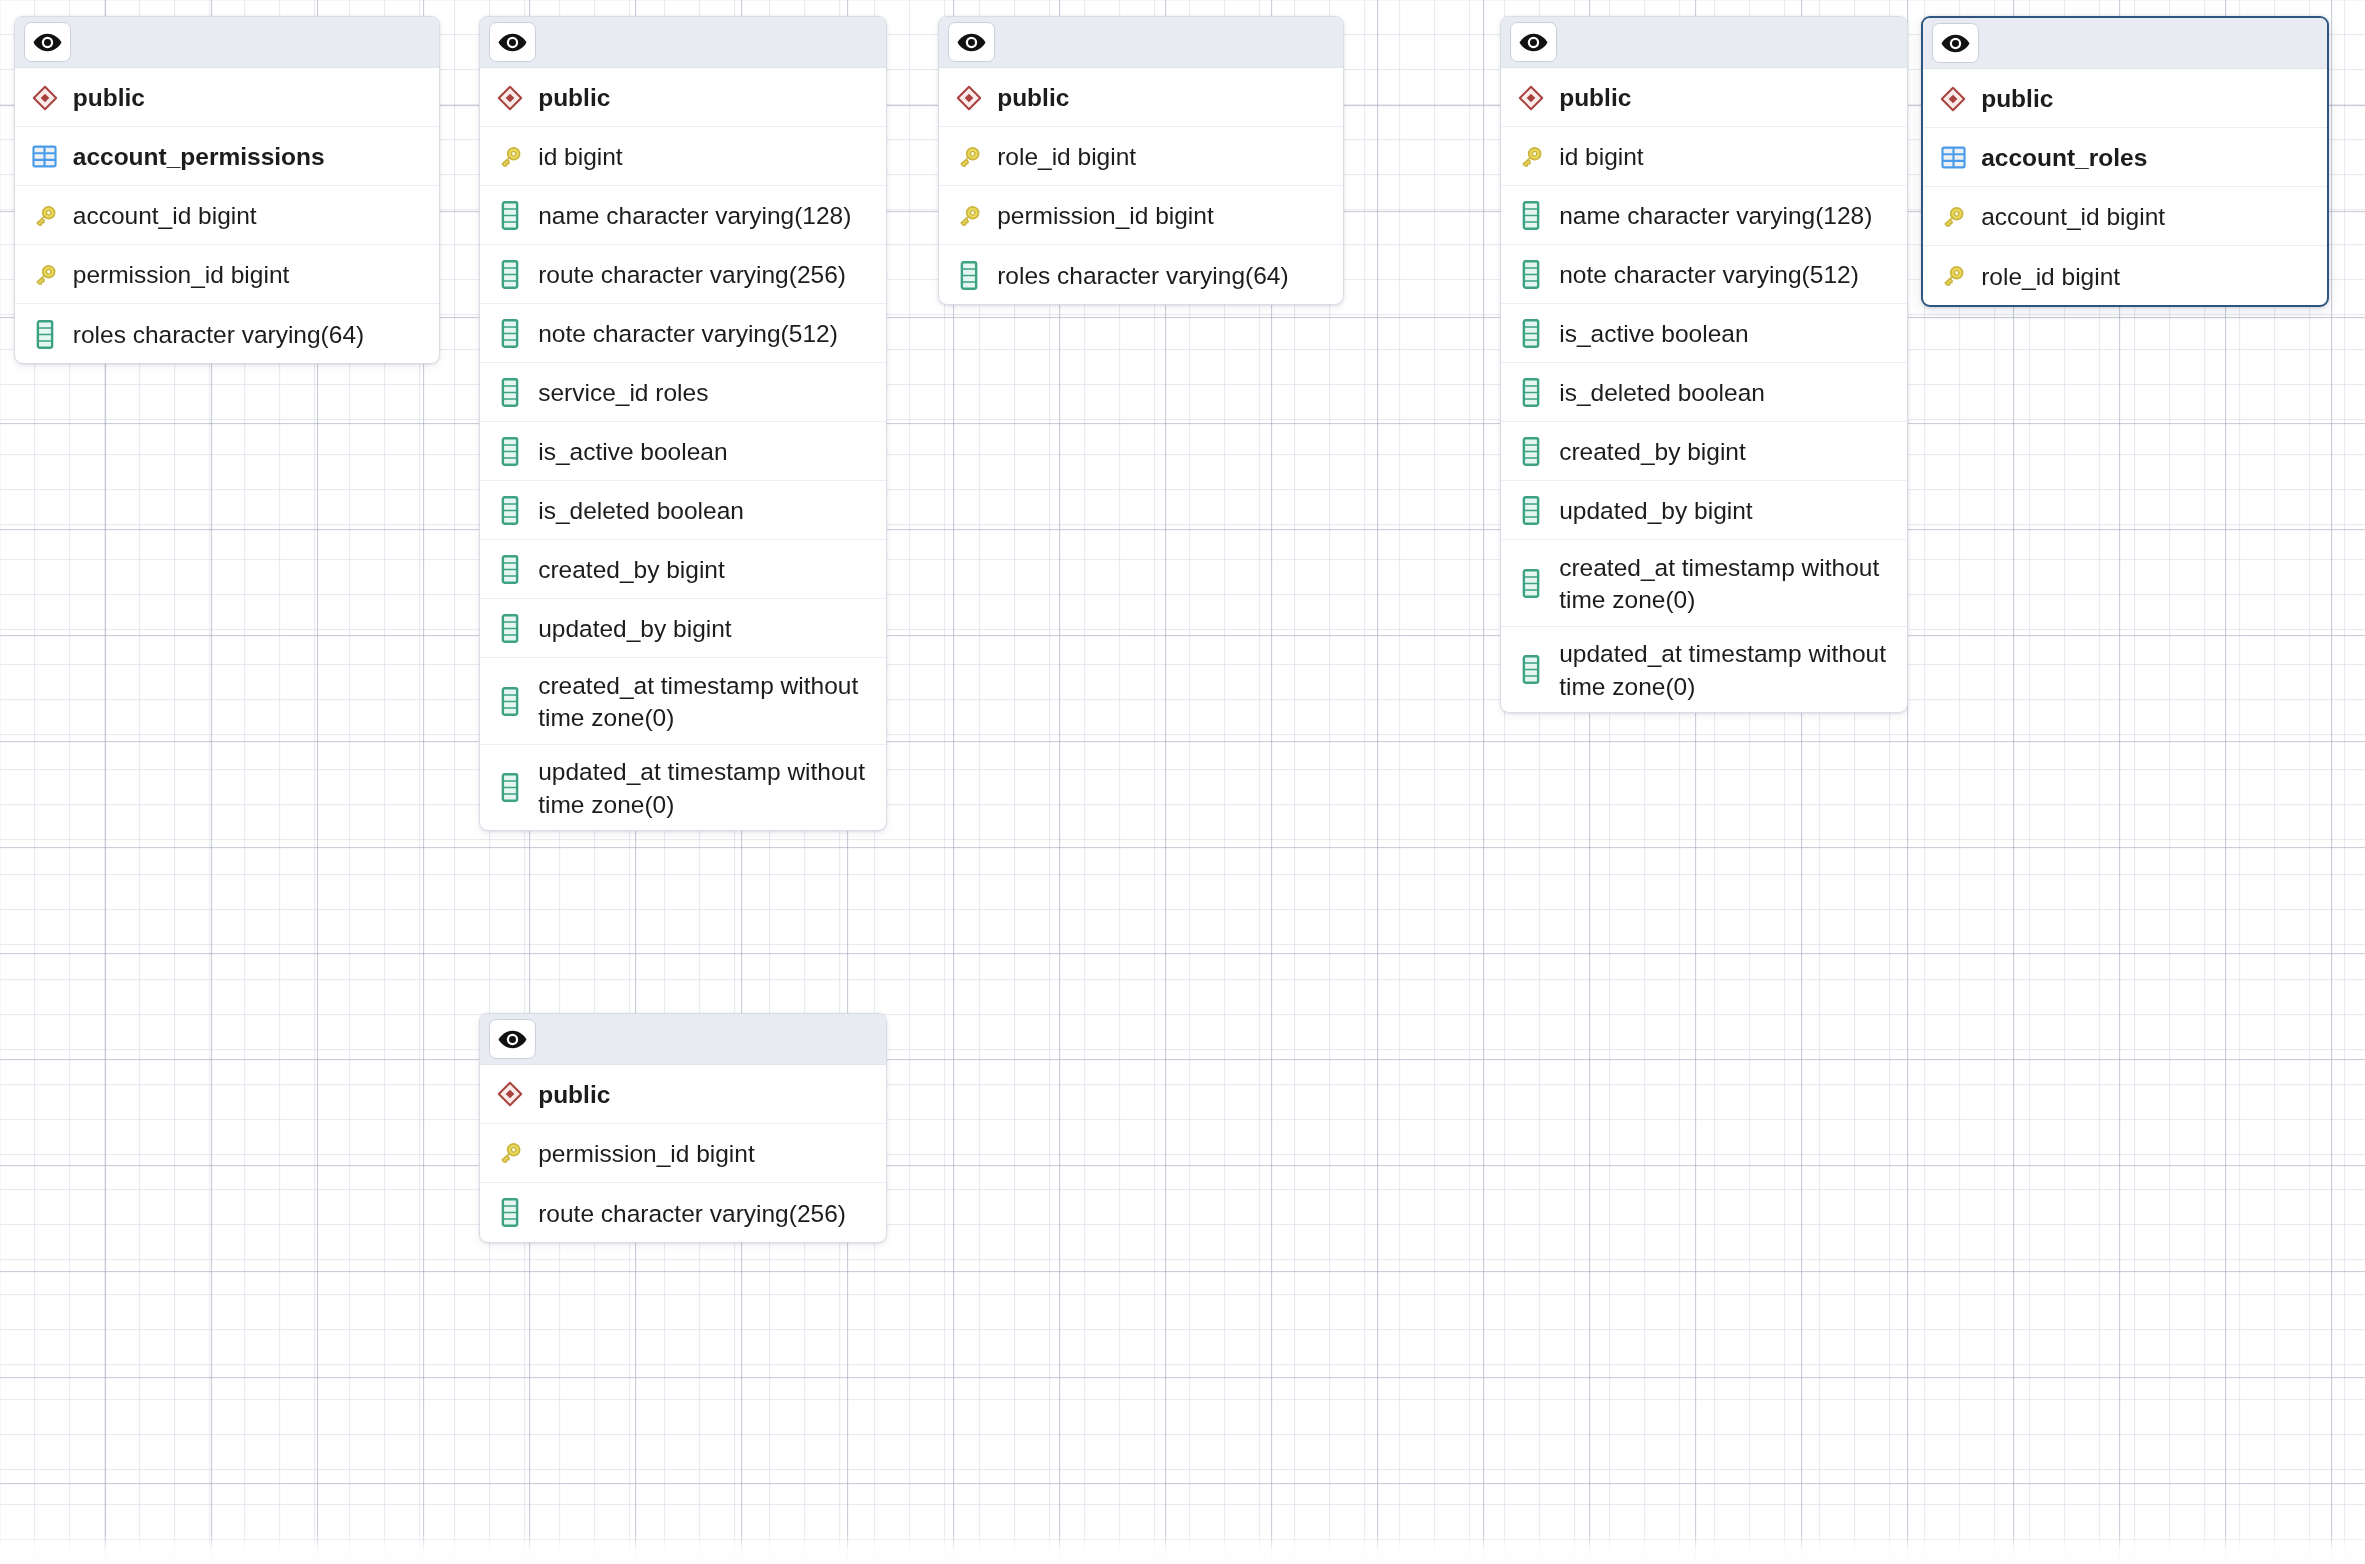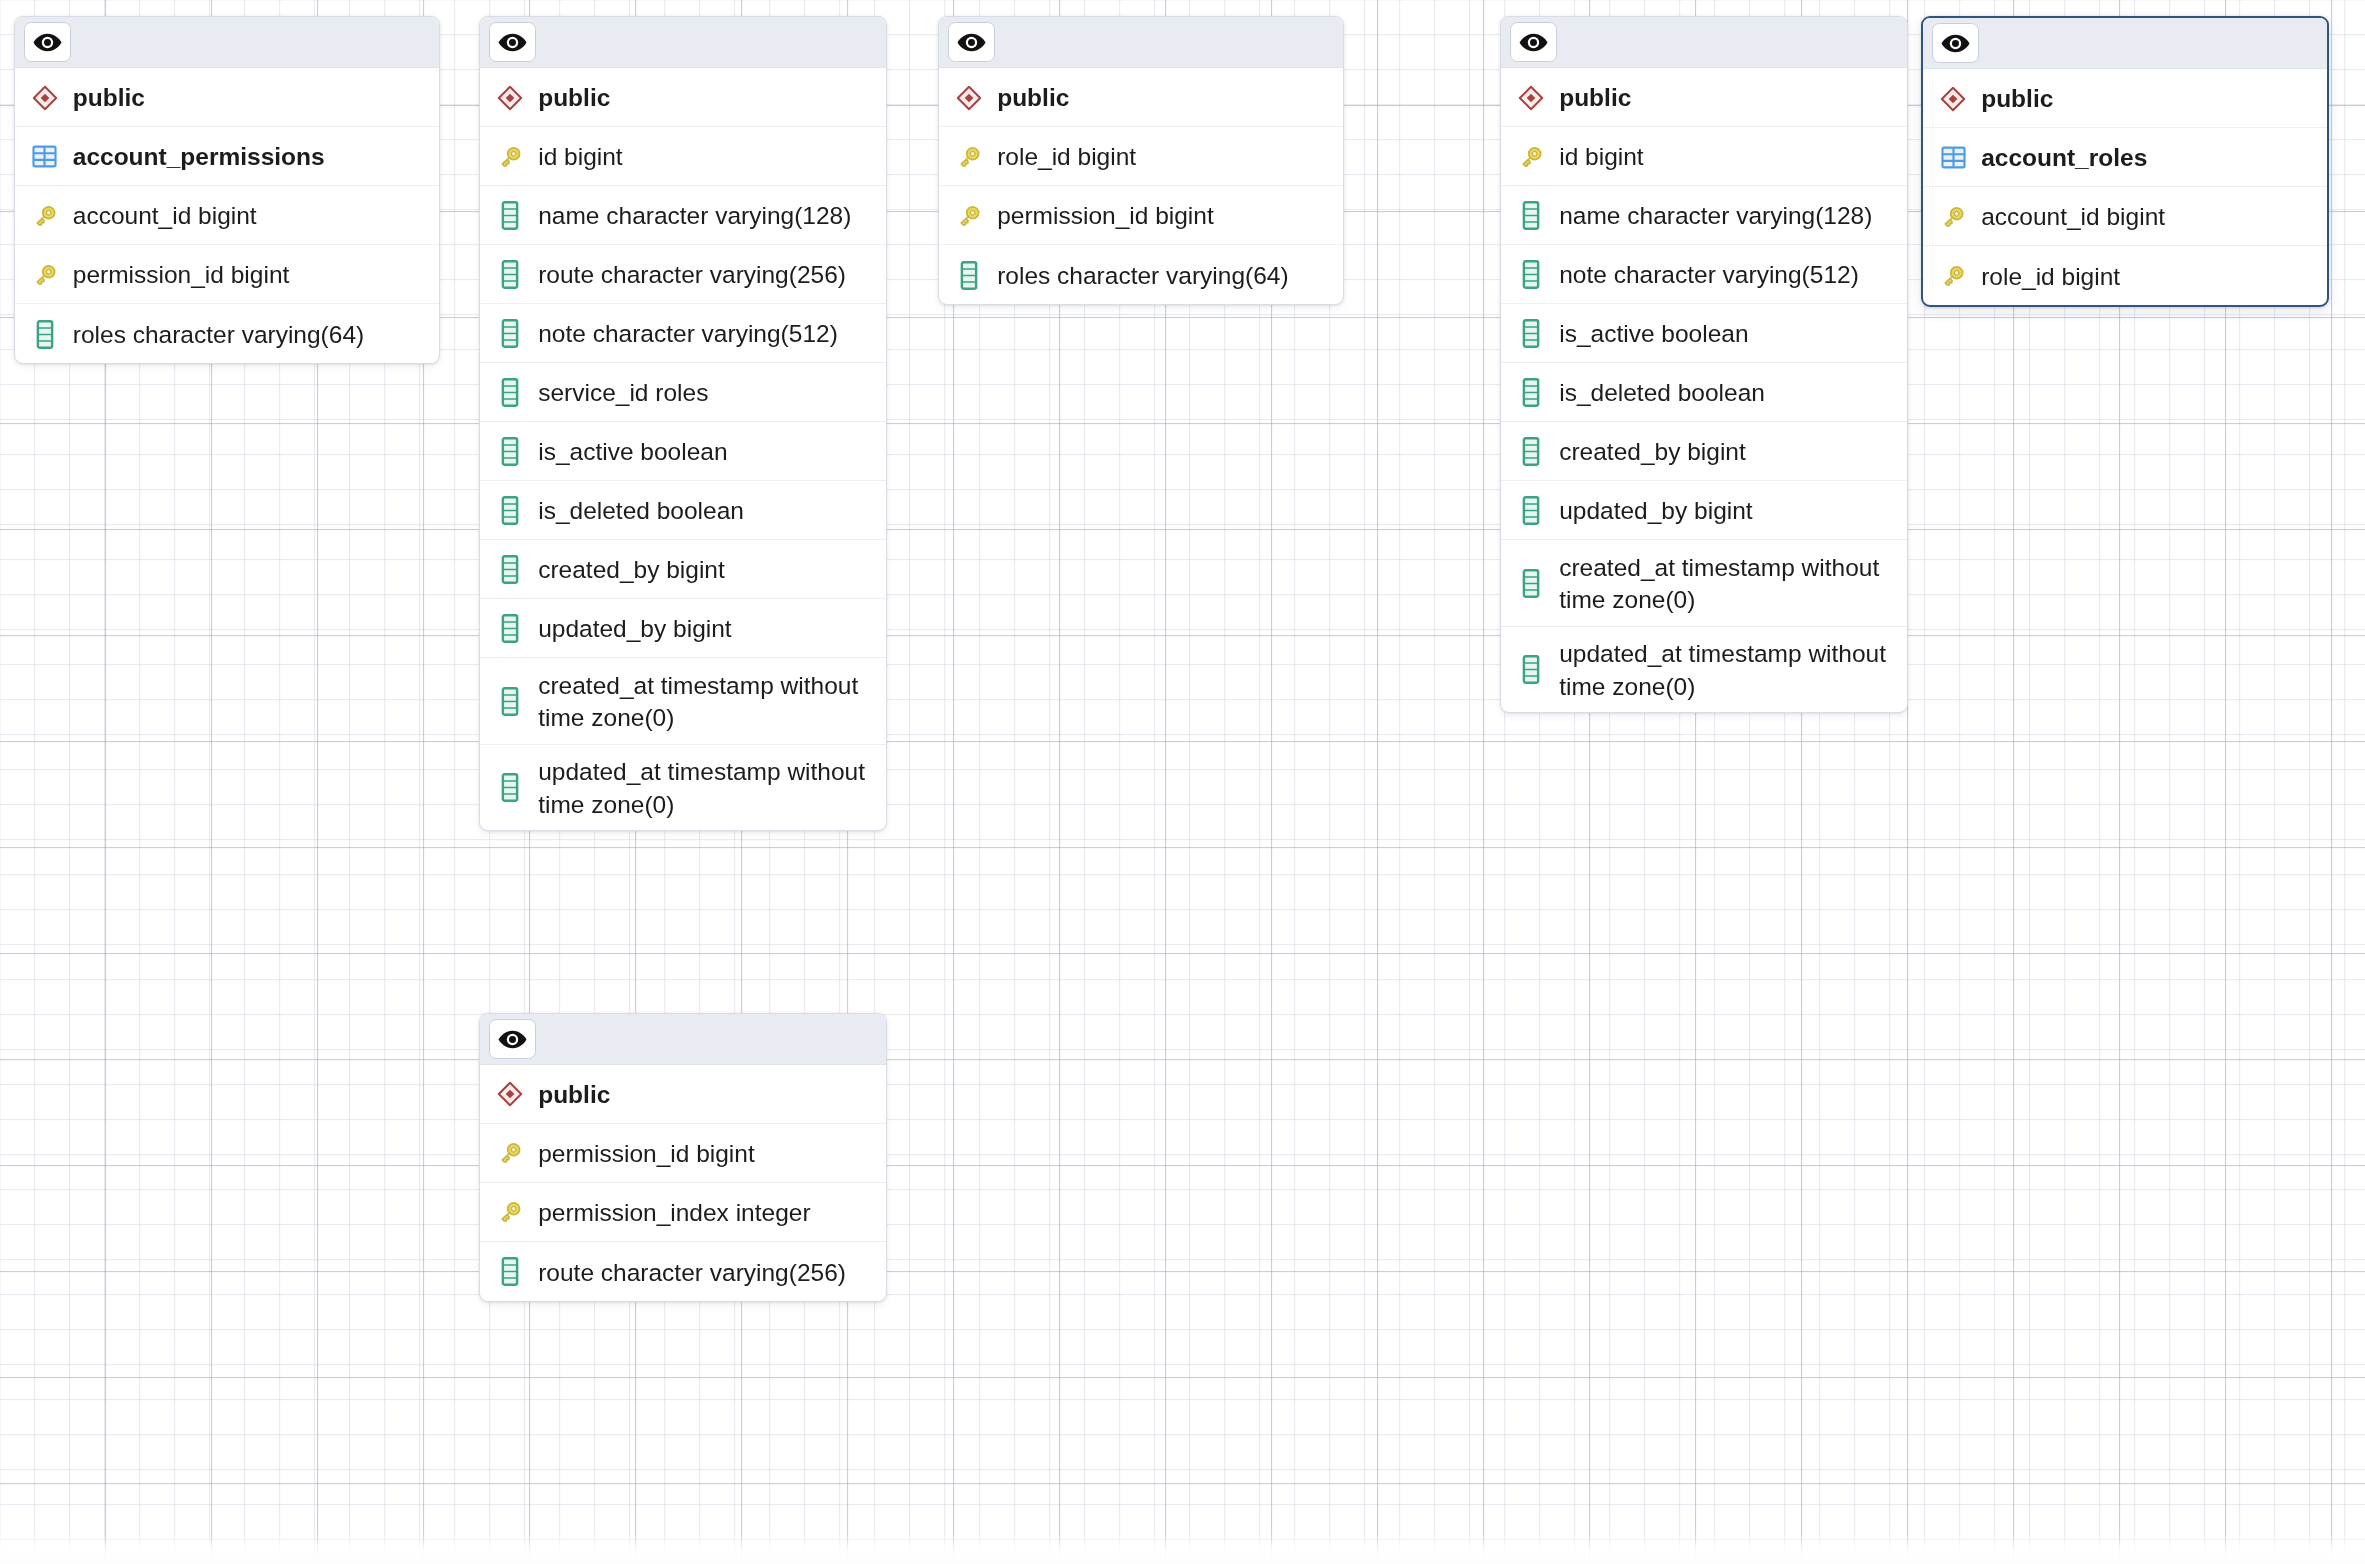--- a/index.html
+++ b/index.html
@@ -527,32 +527,20 @@
                 <circle cx="16.2" cy="12" r="5.1" fill="#ecd85c" stroke="#c9b53f" stroke-width="1.5"></circle>
                 <circle cx="16.2" cy="12" r="1.9" fill="#fdfbe8" stroke="#c9b53f" stroke-width="1.1"></circle>
                 <path d="M11.2 12H3.1v2.3l1.5 1.3 1.4-1.3 1.4 1.3 1.4-1.3V12z" fill="#ecd85c" stroke="#c9b53f" stroke-width="1.4" stroke-linejoin="round"></path>
               </g>
             </svg>
           </span>
           <span class="row-label">permission_id bigint</span>
         </div>
         <div class="row column">
           <span class="row-icon">
-            <svg width="28" height="28" viewBox="0 0 24 24" aria-hidden="true">
-              <g transform="rotate(-42 12 12)">
-                <circle cx="16.2" cy="12" r="5.1" fill="#ecd85c" stroke="#c9b53f" stroke-width="1.5"></circle>
-                <circle cx="16.2" cy="12" r="1.9" fill="#fdfbe8" stroke="#c9b53f" stroke-width="1.1"></circle>
-                <path d="M11.2 12H3.1v2.3l1.5 1.3 1.4-1.3 1.4 1.3 1.4-1.3V12z" fill="#ecd85c" stroke="#c9b53f" stroke-width="1.4" stroke-linejoin="round"></path>
-              </g>
-            </svg>
-          </span>
-          <span class="row-label">permission_index integer</span>
-        </div>
-        <div class="row column">
-          <span class="row-icon">
             <svg width="18" height="29" viewBox="0 0 14 24" aria-hidden="true">
               <rect x="1.1" y="1.1" width="11.8" height="21.8" rx="1.3" fill="#e6f7f1" stroke="#3da184" stroke-width="2"></rect>
               <path d="M1.1 6.6h11.8M1.1 12h11.8M1.1 17.4h11.8" stroke="#3da184" stroke-width="1.4"></path>
             </svg>
           </span>
           <span class="row-label">route character varying(256)</span>
         </div>
       </div>
     </div>
   <div id="bottom-fade"></div>

